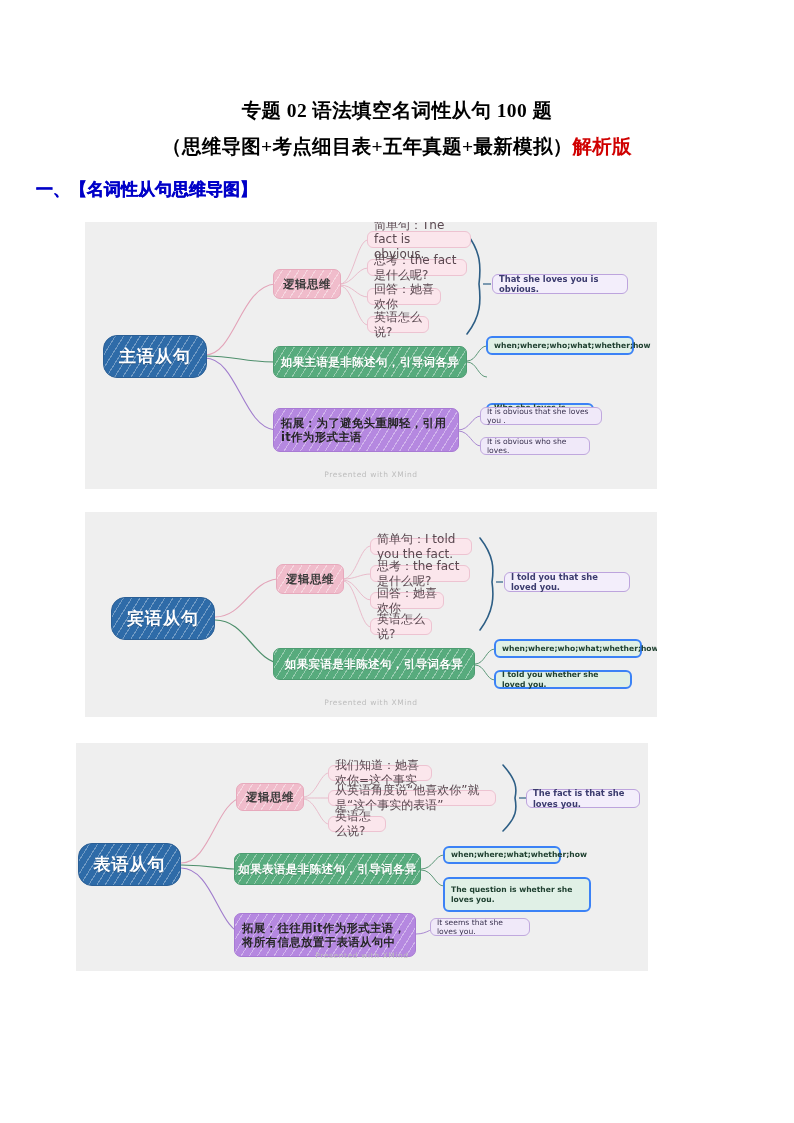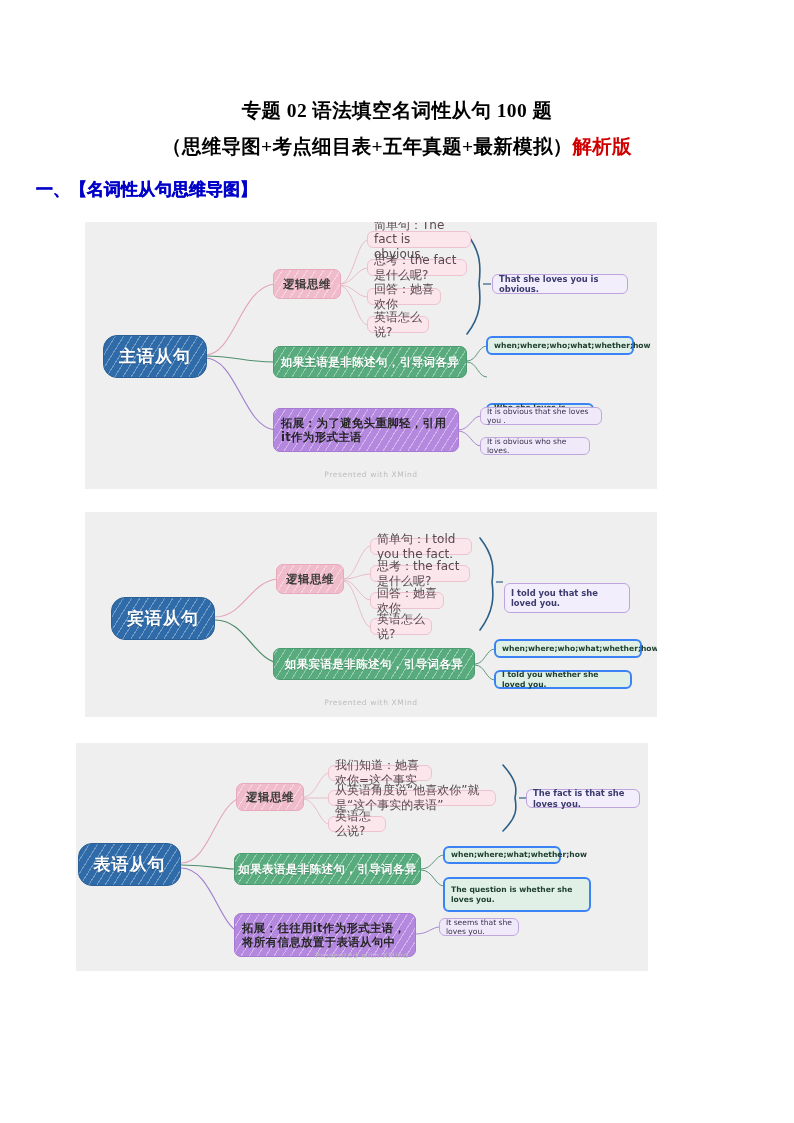--- a/index.html
+++ b/index.html
@@ -208,21 +208,21 @@
 
     <div class="node n-central" style="left:26px;top:85px;width:104px;height:43px;">宾语从句</div>
 
     <div class="node n-pink" style="left:191px;top:52px;width:68px;height:30px;">逻辑思维</div>
 
     <div class="node n-leaf leaf-pink" style="left:285px;top:26px;width:102px;height:17px;">简单句：I told you the fact.</div>
     <div class="node n-leaf leaf-pink" style="left:285px;top:53px;width:100px;height:17px;">思考：the fact 是什么呢?</div>
     <div class="node n-leaf leaf-pink" style="left:285px;top:80px;width:74px;height:17px;">回答：她喜欢你</div>
     <div class="node n-leaf leaf-pink" style="left:285px;top:106px;width:62px;height:17px;">英语怎么说?</div>
 
-    <div class="node n-leaf leaf-violet" style="left:419px;top:71px;width:126px;height:30px;">I told you that she loved you.</div>
+    <div class="node n-leaf leaf-violet" style="left:419px;top:60px;width:126px;height:20px;">I told you that she loved you.</div>
 
     <div class="node n-green" style="left:188px;top:136px;width:202px;height:32px;">如果宾语是非陈述句，引导词各异</div>
 
     <div class="node n-leaf leaf-green" style="left:409px;top:127px;width:148px;height:19px;">when;where;who;what;whether;how</div>
     <div class="node n-leaf leaf-green" style="left:409px;top:158px;width:138px;height:19px;">I told you whether she loved you.</div>
 
     <div class="xmind" style="top:186px;">Presented with XMind</div>
   </div>
 
   <div class="mm mm-3">
@@ -250,18 +250,18 @@
 
     <div class="node n-leaf leaf-violet" style="left:450px;top:46px;width:114px;height:19px;">The fact is that she loves you.</div>
 
     <div class="node n-green" style="left:158px;top:110px;width:187px;height:32px;">如果表语是非陈述句，引导词各异</div>
 
     <div class="node n-leaf leaf-green" style="left:367px;top:103px;width:118px;height:18px;">when;where;what;whether;how</div>
     <div class="node n-leaf leaf-green" style="left:367px;top:134px;width:148px;height:35px;">The question is whether she loves you.</div>
 
     <div class="node n-purple" style="left:158px;top:170px;width:182px;height:44px;">拓展：往往用it作为形式主语，将所有信息放置于表语从句中</div>
 
-    <div class="node n-leaf leaf-purple" style="left:363px;top:175px;width:80px;height:18px;">It seems that she loves you.</div>
+    <div class="node n-leaf leaf-purple" style="left:354px;top:175px;width:100px;height:18px;">It seems that she loves you.</div>
 
     <div class="xmind" style="top:208px;">Presented with XMind</div>
   </div>
 
 </div>
 
 </body></html>

